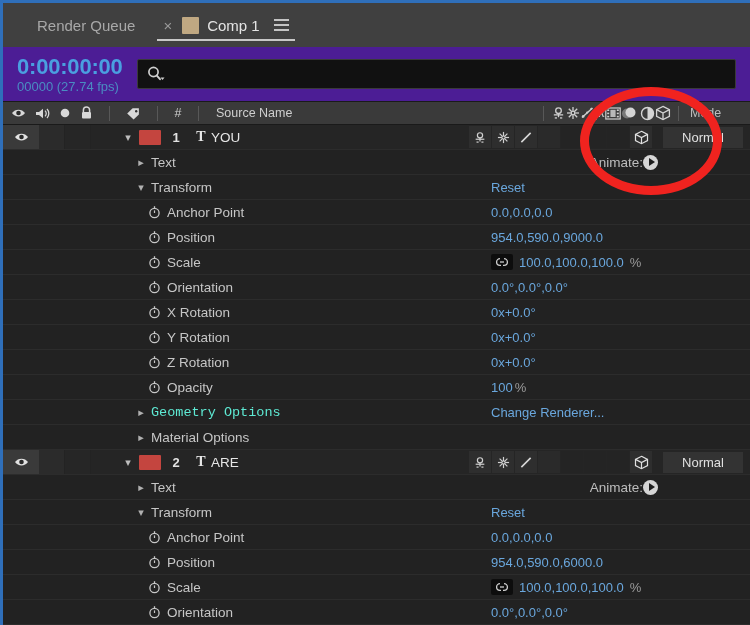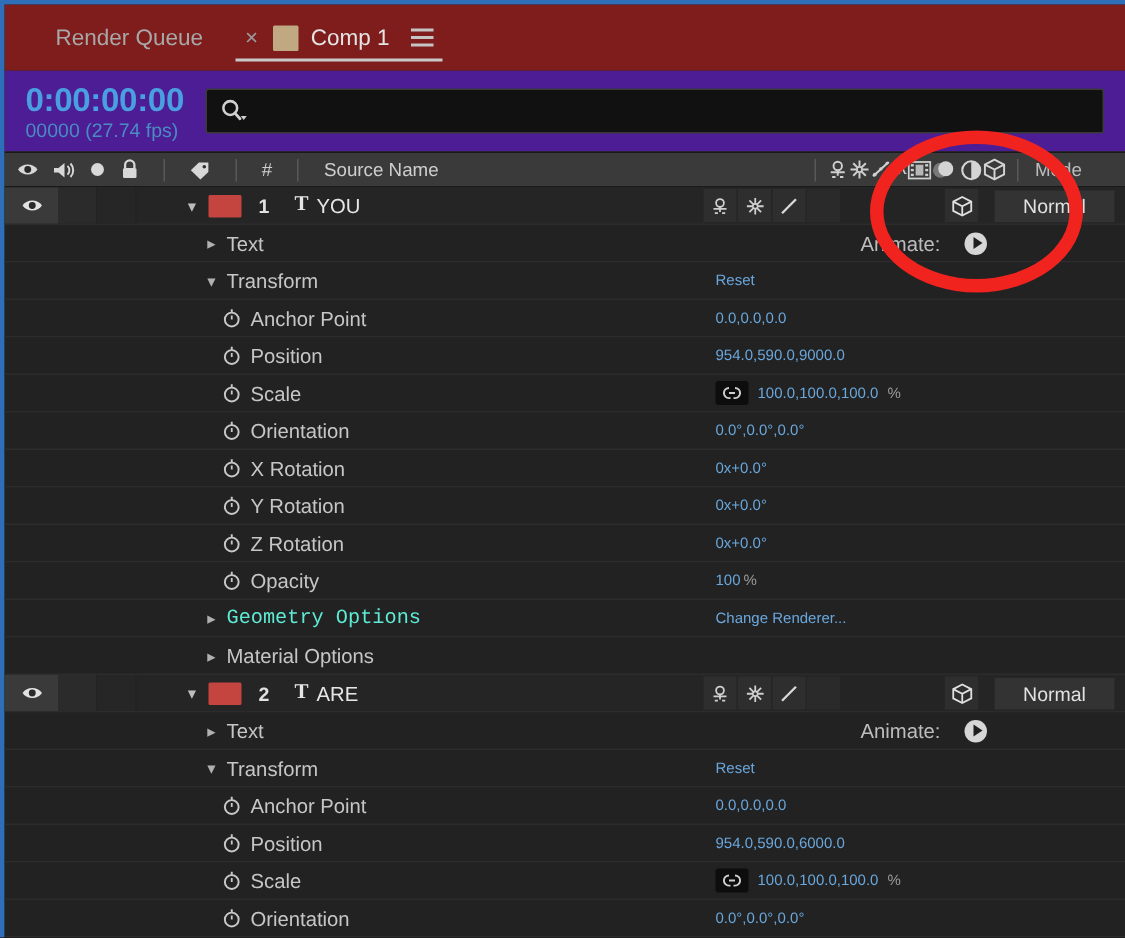--- a/index.html
+++ b/index.html
@@ -15,21 +15,21 @@
     position:relative;
     width:750px; height:625px;
     background:#232323;
     border-top:3px solid #2f6fba;
     border-left:3px solid #2f6fba;
     overflow:hidden;
   }
 
   
   .tabbar{
-    height:44px; background:#7f1d1d;
+    height:44px; background:#404040;
     display:flex; align-items:center;
     position:relative;
   }
   .tab{
     display:flex; align-items:center; gap:8px;
     height:44px; padding:0 14px;
     color:#b6b6b6; font-size:15px; position:relative;
   }
   .tab.inactive{ color:#a8a8a8; padding-left:34px; }
   .tab.active{ color:#e4e4e4; }
@@ -110,31 +110,31 @@
   .lname{ color:#e6e6e6; font-size:13.5px; }
 
   
   .indent1{ width:128px; }
   .indent2{ width:138px; }
   .twirl{ width:20px; text-align:center; color:#b0b0b0; font-size:11px; }
   .sw-icon{ width:26px; display:flex; align-items:center; justify-content:center; }
   .pname{ color:#c6c6c6; font-size:13.5px; }
   .pname.dim{ color:#5eead4;font-family:Liberation Mono, monospace; }
   .pval{
-    position:absolute; left:474px; color:#6aa7dd; font-size:10px;
+    position:absolute; left:488px; color:#6aa7dd; font-size:13px;
     display:flex; align-items:center; gap:6px; white-space:nowrap;
   }
   .pval .unit{ color:#9a9a9a; }
   .link-chip{
     display:inline-flex; align-items:center; justify-content:center;
     width:22px; height:16px; background:#0d0d0d; border-radius:2px;
   }
   .animrow{
     position:absolute; right:92px; color:#bdbdbd; font-size:13.5px;
-    display:flex; align-items:center; gap:16px;
+    display:flex; align-items:center; gap:0;
   }
   .playbtn{
     width:15px; height:15px; border-radius:50%; background:#d6d6d6;
     display:inline-flex; align-items:center; justify-content:center;
   }
   .playbtn::after{
     content:""; border-left:6px solid #1e1e1e;
     border-top:4px solid transparent; border-bottom:4px solid transparent;
     margin-left:2px;
   }

